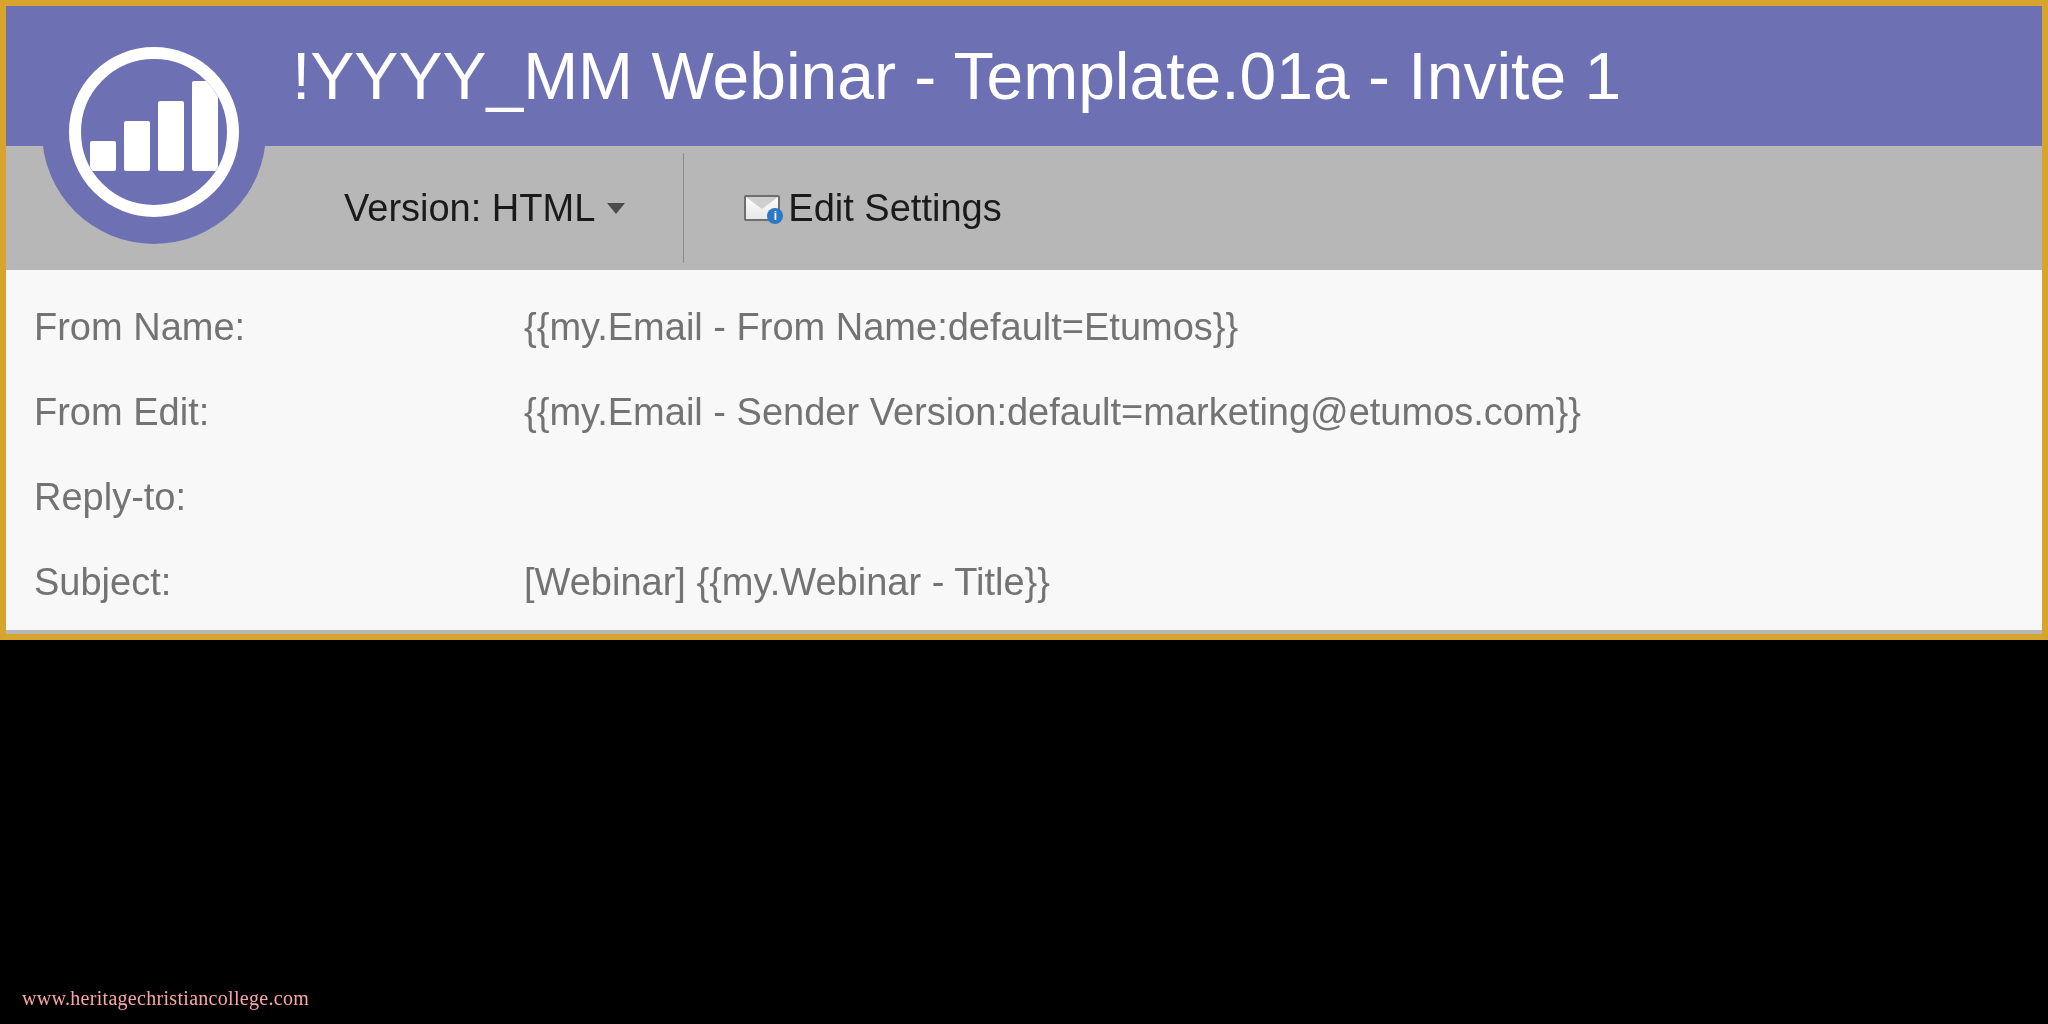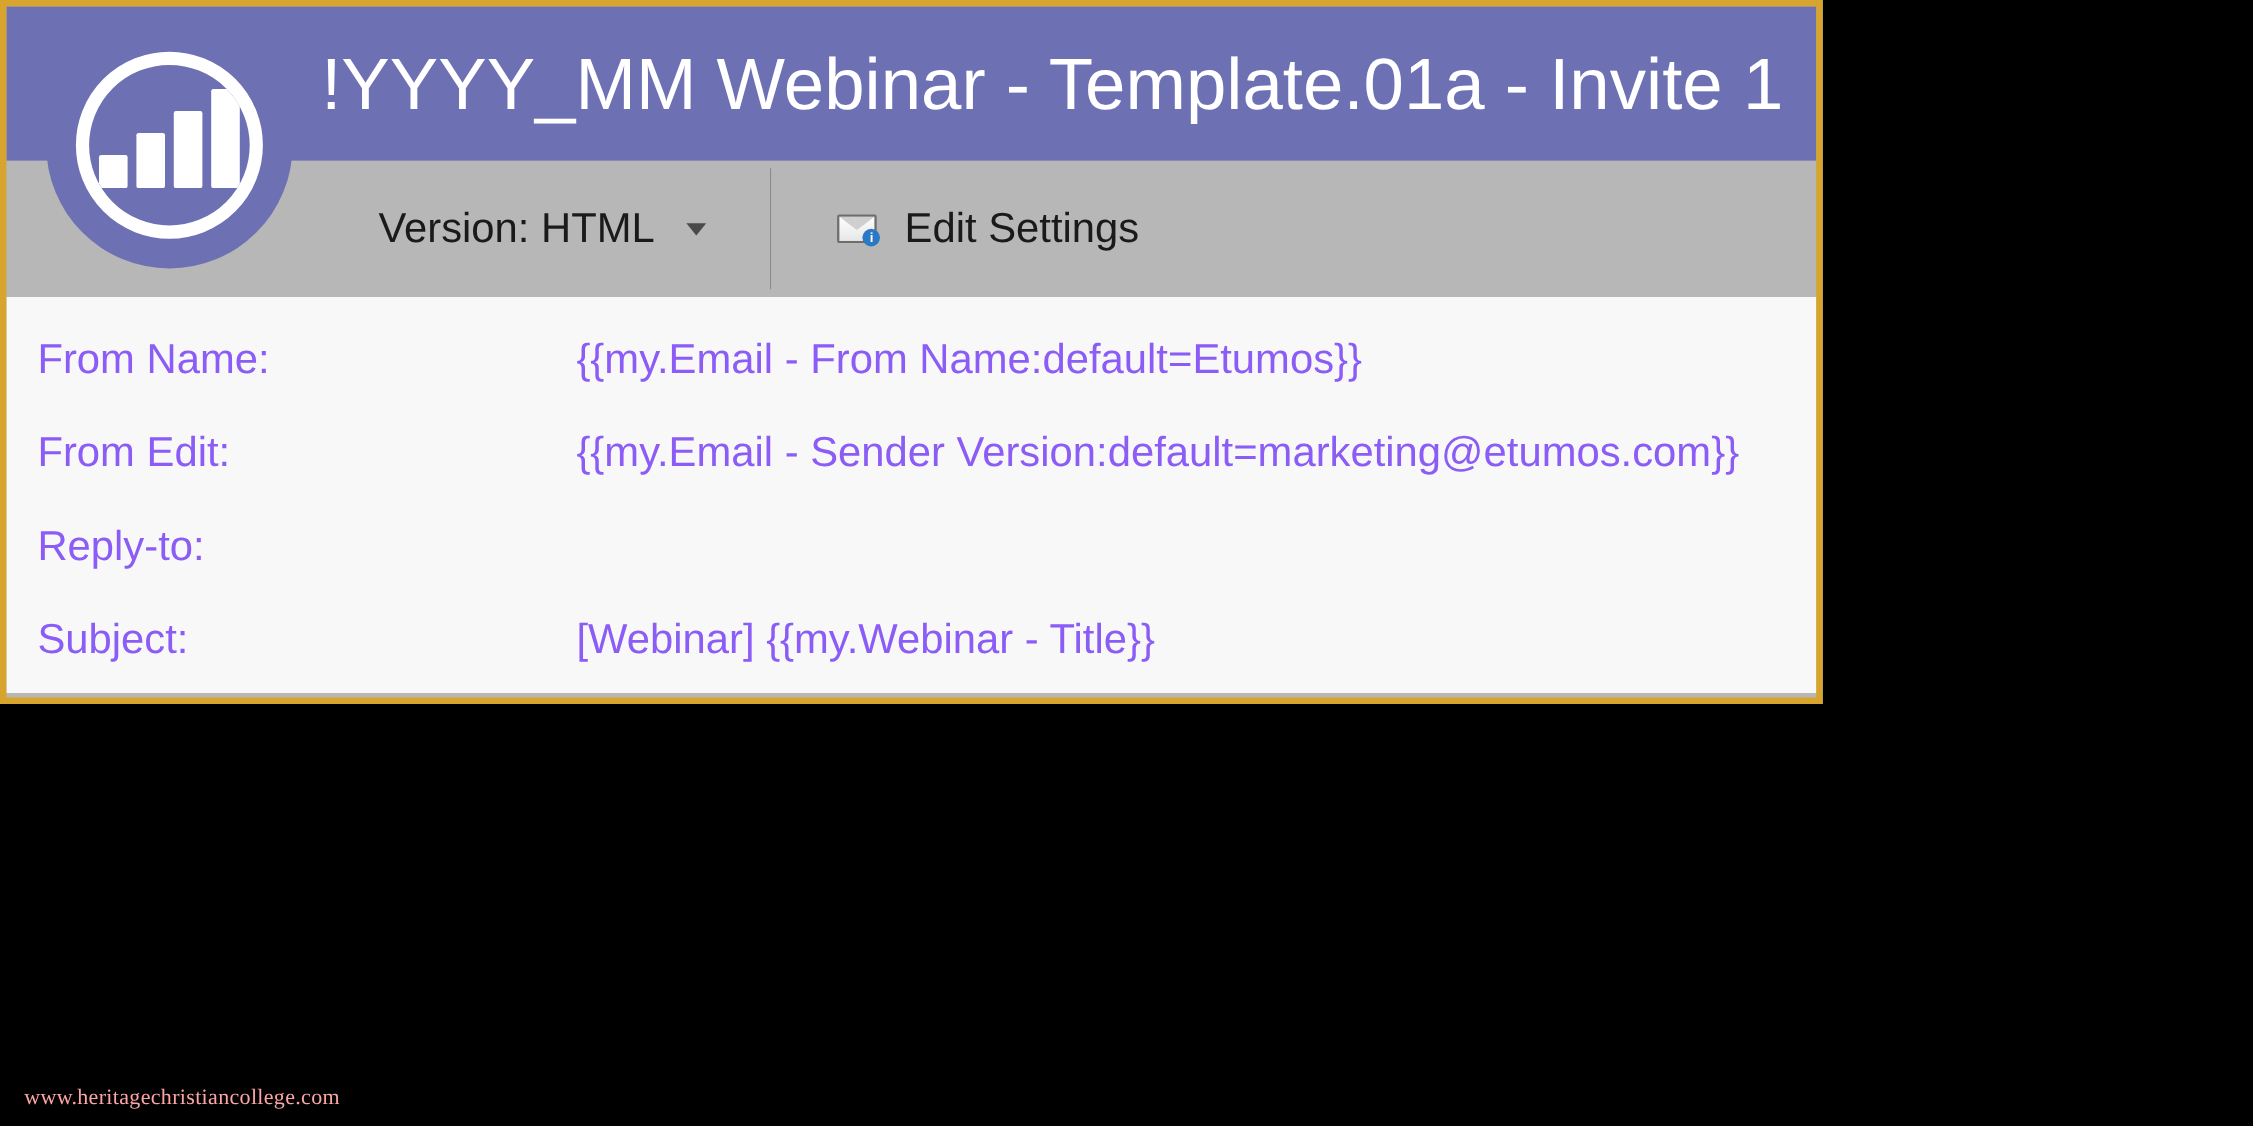--- a/index.html
+++ b/index.html
@@ -7,21 +7,21 @@
       font-family: "Helvetica Neue", Helvetica, Arial, sans-serif;
       width: 2048px;
       height: 1024px;
       background: #000;
       position: relative;
       overflow: hidden;
     }
     .app-frame {
       position: absolute;
       top: 0; left: 0;
-      width: 1657px;
+      width: 2048px;
       height: 640px;
       border: 6px solid #d7a52e;
       background: #b7b7b7;
     }
     .header {
       height: 140px;
       background: #6d71b4;
       display: flex;
       align-items: center;
       padding-left: 286px;
@@ -76,21 +76,21 @@
       display: flex;
       align-items: center;
       padding-left: 320px;
       gap: 30px;
       font-size: 38px;
       color: #1a1a1a;
     }
     .toolbar .tb-item {
       display: flex;
       align-items: center;
-      gap: 23px;
+      gap: 6px;
       padding: 8px 18px;
       cursor: pointer;
       white-space: nowrap;
     }
     .caret {
       display:inline-block;
       width:0; height:0;
       border-left:9px solid transparent;
       border-right:9px solid transparent;
       border-top:11px solid #4a4a4a;
@@ -157,21 +157,21 @@
       background:#e7b838;
       transform: rotate(-45deg);
       transform-origin: left bottom;
       box-shadow: 0 0 0 1px #b88d18;
     }
     .content {
       background: #f8f8f8;
       height: 360px;
       padding: 36px 28px;
       font-size: 38px;
-      color: #8b5cf6;
+      color: #737373;
     }
     .row {
       display: flex;
       margin-bottom: 42px;
     }
     .row .label { width: 490px; }
     .row .value { flex: 1; }
     .watermark {
       position: absolute;
       left: 22px;

